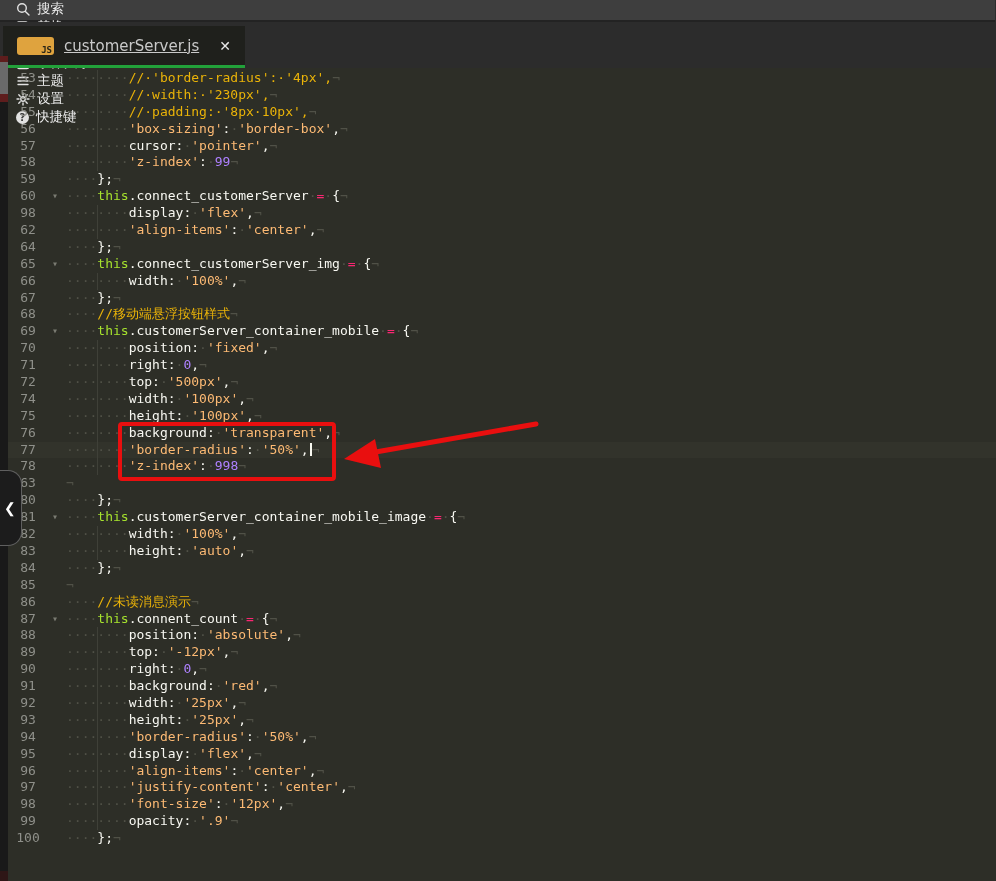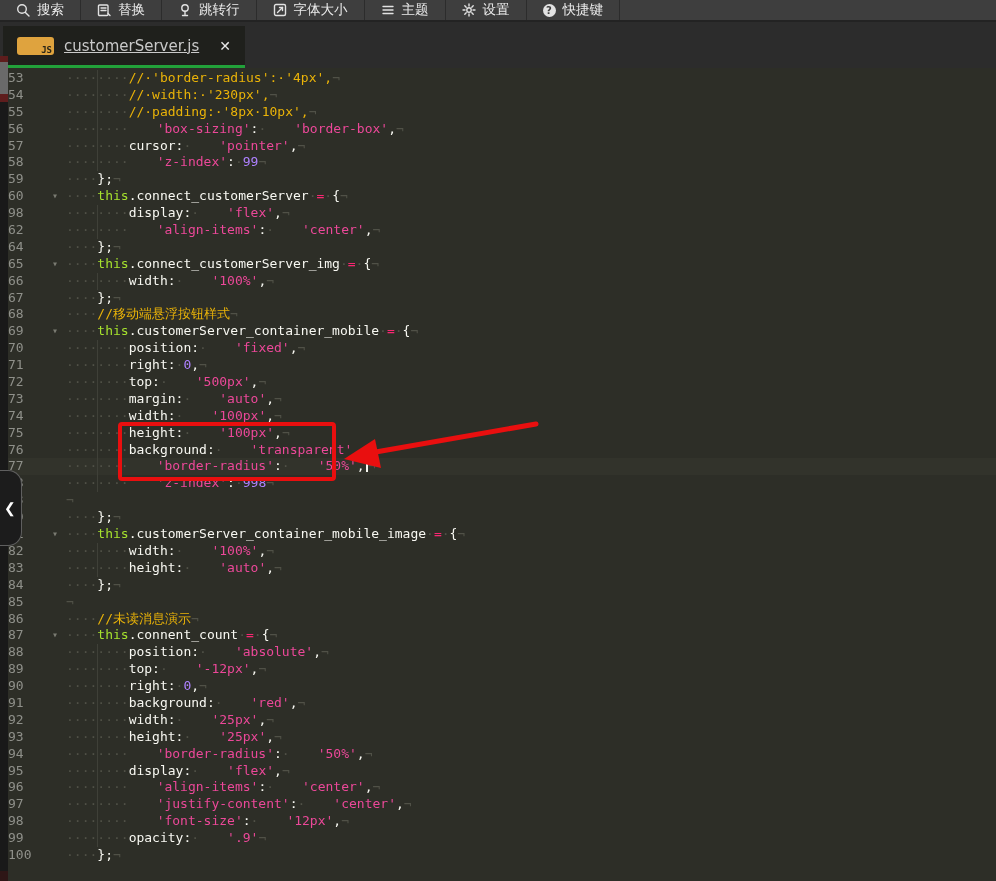--- a/index.html
+++ b/index.html
@@ -8,20 +8,21 @@
     position:relative;
     background:#2d2e27;
     font-family:"DejaVu Sans", "Liberation Sans", sans-serif;
   }
 
   
   .toolbar {
     position:absolute; top:0; left:0; width:996px; height:22px;
     background:#3e3e3e; display:flex; align-items:stretch;
     border-bottom:2px solid #232323;
+    flex-direction:column;
   }
   .tb-btn {
     display:flex; align-items:center; gap:7px;
     padding:0 16px; color:#ececec; font-size:13.5px;
     border-right:1px solid #2c2c2c; cursor:pointer; white-space:nowrap;
   }
   .tb-btn svg { display:block; }
   .tb-icon-stroke { stroke:#e2e2e2; fill:none; stroke-width:1.4; stroke-linecap:round; }
   .qmark {
     width:13px; height:13px; border-radius:50%; background:#e2e2e2;
@@ -70,28 +71,28 @@
 
   
   .code-area {
     position:absolute; top:70px; left:8px; width:988px; height:811px;
     font-family:"DejaVu Sans Mono", "Liberation Mono", monospace;
     font-size:13px;
   }
   .line { display:flex; height:16.9px; line-height:16.9px; }
   .line.current { background:#32332b; }
   .gutter { flex:none; width:54px; display:flex; color:#8f908a; }
-  .gutter .num  { width:40px; text-align:left; }
+  .gutter .num  { width:40px; text-align:center; }
   .gutter .fold { width:14px; text-align:center; color:#7a7b72; font-size:10px; line-height:16.9px; cursor:pointer; }
   .code { flex:1; white-space:pre; position:relative; padding-left:4px; }
   .guide { position:absolute; left:35px; top:0; bottom:0; border-left:1px solid #3f4038; }
   .tk-w { color:#505147; } 
   .tk-e { color:#505147; } 
   .tk-c { color:#eab308; } 
-  .tk-s { color:#ec4899;margin-left:28px; } 
+  .tk-s { color:#fdba74; } 
   .tk-p { color:#f8f8f2; } 
   .tk-k { color:#a6e22e; } 
   .tk-o { color:#f92672; } 
   .tk-n { color:#ae81ff; } 
   .caret {
     display:inline-block; width:2px; height:13px; background:#f8f8f0;
     vertical-align:-2px; margin-left:1px;
   }
 
   
@@ -313,27 +314,20 @@
     </div>
     <div class="line">
       <span class="gutter">
         <span class="num">72</span>
         <span class="fold"></span>
       </span>
       <span class="code"><span class="guide"></span><span class="tk-w">········</span><span class="tk-p">top:</span><span class="tk-w">·</span><span class="tk-s">'500px'</span><span class="tk-p">,</span><span class="tk-e">¬</span></span>
     </div>
     <div class="line">
       <span class="gutter">
-        <span class="num">73</span>
-        <span class="fold"></span>
-      </span>
-      <span class="code"><span class="guide"></span><span class="tk-w">········</span><span class="tk-p">margin:</span><span class="tk-w">·</span><span class="tk-s">'auto'</span><span class="tk-p">,</span><span class="tk-e">¬</span></span>
-    </div>
-    <div class="line">
-      <span class="gutter">
         <span class="num">74</span>
         <span class="fold"></span>
       </span>
       <span class="code"><span class="guide"></span><span class="tk-w">········</span><span class="tk-p">width:</span><span class="tk-w">·</span><span class="tk-s">'100px'</span><span class="tk-p">,</span><span class="tk-e">¬</span></span>
     </div>
     <div class="line">
       <span class="gutter">
         <span class="num">75</span>
         <span class="fold"></span>
       </span>

